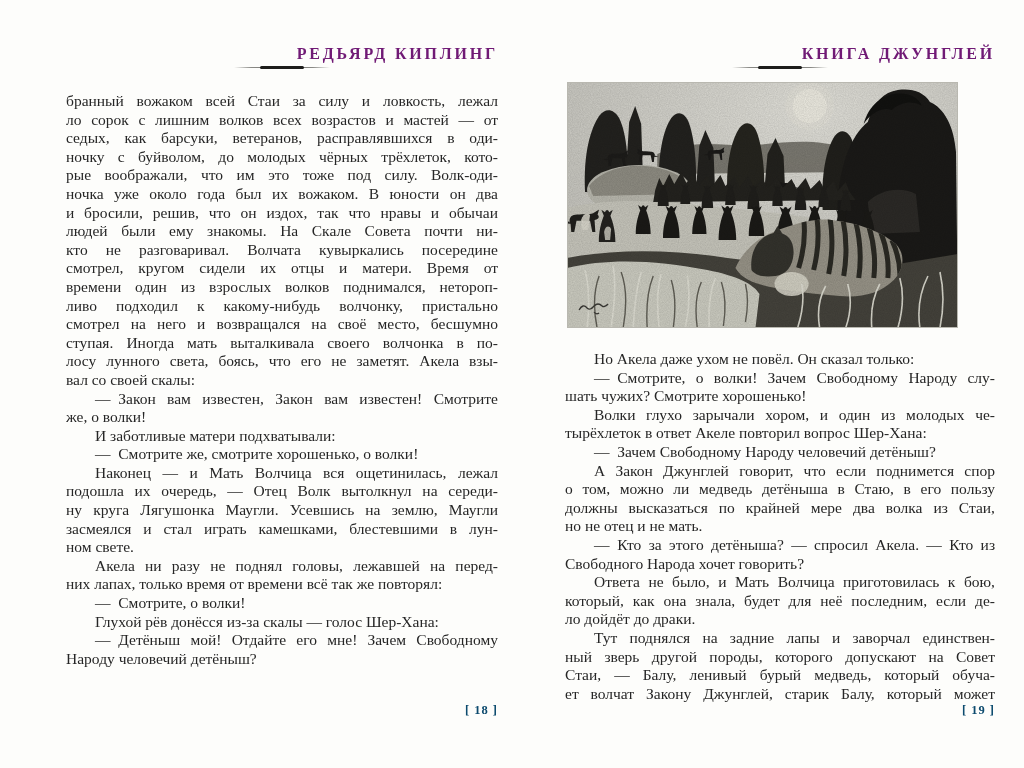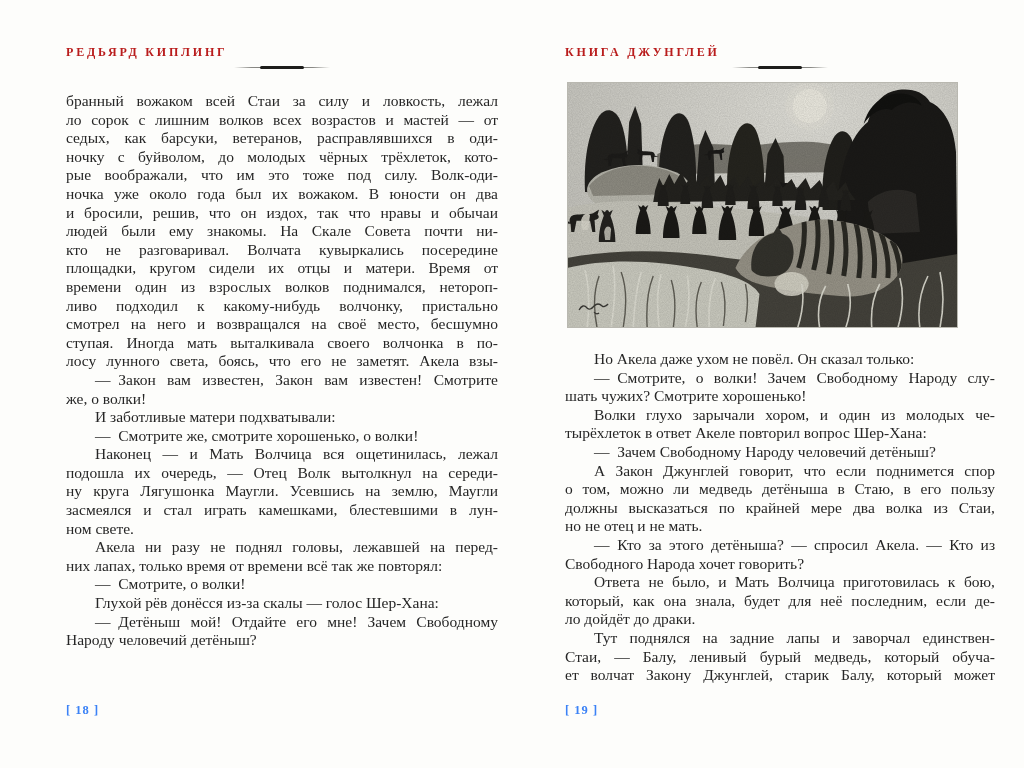--- a/index.html
+++ b/index.html
@@ -9,24 +9,24 @@
     font-family:"Liberation Serif","DejaVu Serif",serif;
     color:#262626;
     position:relative;
     overflow:hidden;
   }
   .page{position:absolute;top:0;}
   .page-left{left:66px;width:432px;}
   .page-right{left:565px;width:430px;}
   .running-head{
     position:absolute;left:0;right:0;top:45px;
-    text-align:left;
-    font-size:12px;font-weight:bold;
+    text-align:right;
+    font-size:16px;font-weight:bold;
     letter-spacing:2.8px;
-    color:#b91c1c;
+    color:#701a75;
   }
   .head-rule{
     position:absolute;left:0;right:0;top:66px;
     height:4px;
   }
   .head-rule .base{
     margin:0 auto;width:96px;height:4px;position:relative;
   }
   .head-rule .thin{
     position:absolute;left:0;right:0;top:1px;height:1px;
@@ -40,22 +40,22 @@
   .page-left .text-col{top:92px;}
   .page-right .text-col{top:350px;}
   .line{
     text-align:justify;text-align-last:justify;
     height:18.6px;overflow:hidden;white-space:nowrap;
   }
   .line.para-end{text-align-last:left;}
   .line.indent{text-indent:29px;}
   .page-number{
     position:absolute;left:0;right:0;top:703px;
-    text-align:left;
-    font-size:12.5px;font-weight:bold;color:#3b82f6;
+    text-align:right;
+    font-size:12.5px;font-weight:bold;color:#0c4a6e;
     letter-spacing:1px;
   }
   .illustration{
     position:absolute;left:2px;top:82px;width:391px;height:246px;
   }
   .illustration svg{display:block;width:100%;height:100%;}
 </style>
 </head>
 <body>
 
@@ -70,26 +70,27 @@
   <div class="text-col">
       <div class="line">бранный вожаком всей Стаи за силу и ловкость, лежал</div>
       <div class="line">ло сорок с лишним волков всех возрастов и мастей — от</div>
       <div class="line">седых, как барсуки, ветеранов, расправлявшихся в оди-</div>
       <div class="line">ночку с буйволом, до молодых чёрных трёхлеток, кото-</div>
       <div class="line">рые воображали, что им это тоже под силу. Волк-оди-</div>
       <div class="line">ночка уже около года был их вожаком. В юности он два</div>
       <div class="line">и бросили, решив, что он издох, так что нравы и обычаи</div>
       <div class="line">людей были ему знакомы. На Скале Совета почти ни-</div>
       <div class="line">кто не разговаривал. Волчата кувыркались посередине</div>
-      <div class="line">площадки, кругом сидели их отцы и матери. Время от</div>
+      <div class="line">смотрел, кругом сидели их отцы и матери. Время от</div>
       <div class="line">времени один из взрослых волков поднимался, нетороп-</div>
       <div class="line">ливо подходил к какому-нибудь волчонку, пристально</div>
       <div class="line">смотрел на него и возвращался на своё место, бесшумно</div>
       <div class="line">ступая. Иногда мать выталкивала своего волчонка в по-</div>
       <div class="line">лосу лунного света, боясь, что его не заметят. Акела взы-</div>
+      <div class="line para-end">вал со своей скалы:</div>
       <div class="line indent">— Закон вам известен, Закон вам известен! Смотрите</div>
       <div class="line para-end">же, о волки!</div>
       <div class="line para-end indent">И заботливые матери подхватывали:</div>
       <div class="line para-end indent">— Смотрите же, смотрите хорошенько, о волки!</div>
       <div class="line indent">Наконец — и Мать Волчица вся ощетинилась, лежал</div>
       <div class="line">подошла их очередь, — Отец Волк вытолкнул на середи-</div>
       <div class="line">ну круга Лягушонка Маугли. Усевшись на землю, Маугли</div>
       <div class="line">засмеялся и стал играть камешками, блестевшими в лун-</div>
       <div class="line para-end">ном свете.</div>
       <div class="line indent">Акела ни разу не поднял головы, лежавшей на перед-</div>
@@ -263,17 +264,18 @@
       <div class="line indent">А Закон Джунглей говорит, что если поднимется спор</div>
       <div class="line">о том, можно ли медведь детёныша в Стаю, в его пользу</div>
       <div class="line">должны высказаться по крайней мере два волка из Стаи,</div>
       <div class="line para-end">но не отец и не мать.</div>
       <div class="line indent">— Кто за этого детёныша? — спросил Акела. — Кто из</div>
       <div class="line para-end">Свободного Народа хочет говорить?</div>
       <div class="line indent">Ответа не было, и Мать Волчица приготовилась к бою,</div>
       <div class="line">который, как она знала, будет для неё последним, если де-</div>
       <div class="line para-end">ло дойдёт до драки.</div>
       <div class="line indent">Тут поднялся на задние лапы и заворчал единствен-</div>
+      <div class="line">ный зверь другой породы, которого допускают на Совет</div>
       <div class="line">Стаи, — Балу, ленивый бурый медведь, который обуча-</div>
       <div class="line">ет волчат Закону Джунглей, старик Балу, который может</div>
     </div>
   <div class="page-number">[ 19 ]</div>
 </div>
 
 </body></html>

